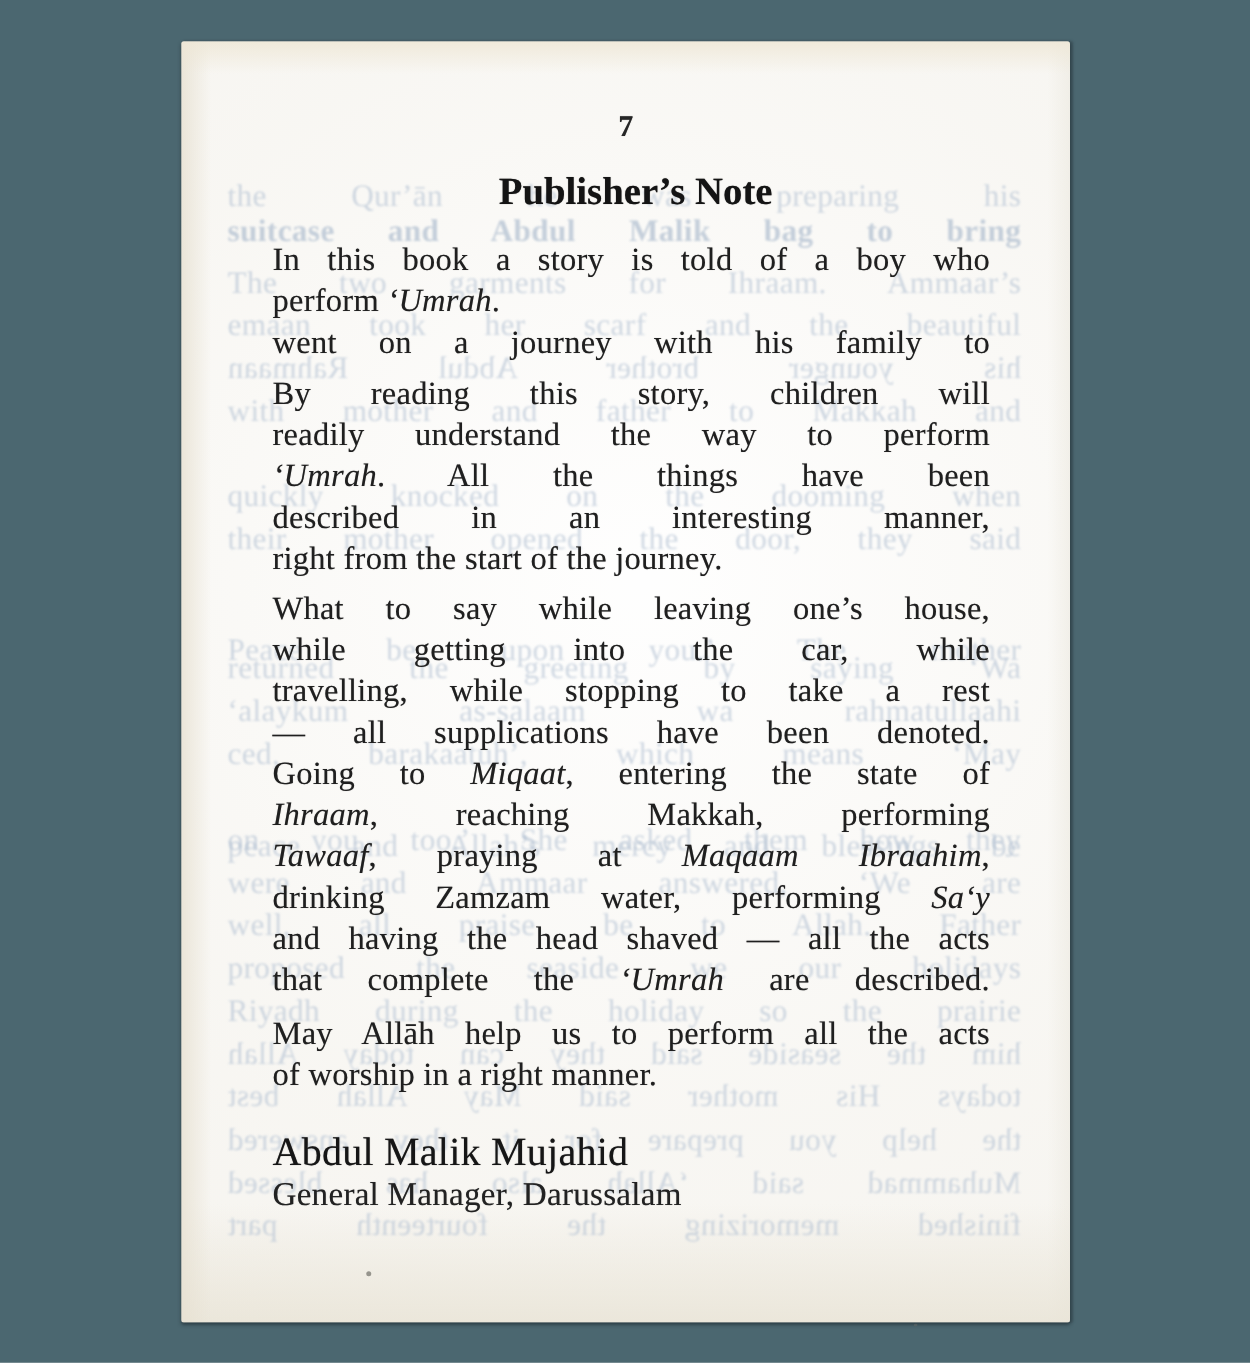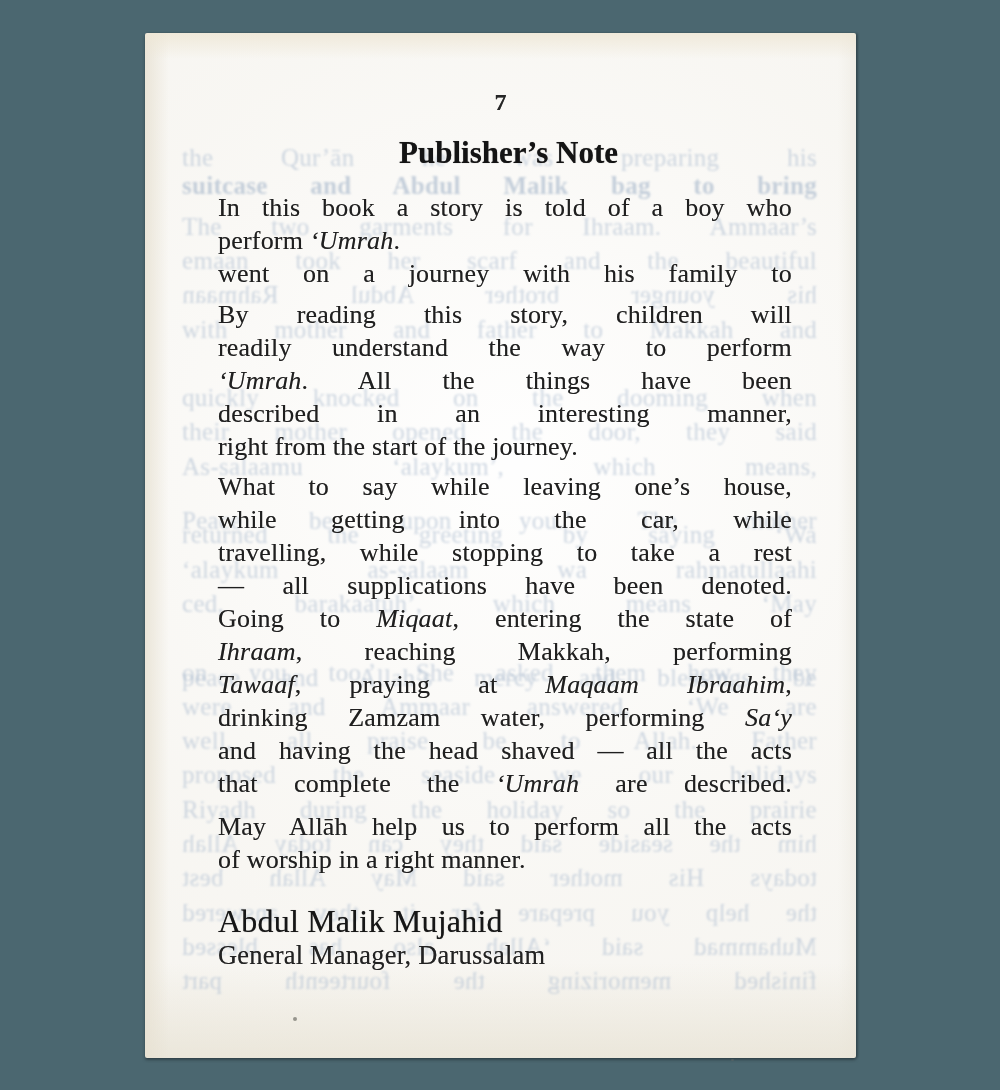--- a/index.html
+++ b/index.html
@@ -116,21 +116,20 @@
 
     <div class="ghost-layer" id="ghost-layer">
         <div class="ghost-line" style="top: 110px;">the Qur’ān he was preparing his</div>
         <div class="ghost-line gb" style="top: 138px;">suitcase and Abdul Malik bag to bring</div>
         <div class="ghost-line" style="top: 178.6px;">The two garments for Ihraam. Ammaar’s</div>
         <div class="ghost-line" style="top: 212.9px;">emaan took her scarf and the beautiful</div>
         <div class="ghost-line gf" style="top: 247.2px;">his younger brother Abdul Rahmaan</div>
         <div class="ghost-line" style="top: 281.5px;">with mother and father to Makkah and</div>
         <div class="ghost-line" style="top: 350.1px;">quickly knocked on the dooming when</div>
         <div class="ghost-line" style="top: 384.4px;">their mother opened the door, they said</div>
-        <div class="ghost-line" style="top: 418.7px;">As-salaamu ‘alaykum’, which means,</div>
         <div class="ghost-line" style="top: 473px;">Peace be upon you.’ The mother</div>
         <div class="ghost-line" style="top: 487.3px;">returned the greeting by saying ‘Wa</div>
         <div class="ghost-line" style="top: 521.6px;">‘alaykum as-salaam wa rahmatullaahi</div>
         <div class="ghost-line" style="top: 555.9px;">ced, barakaatuh’, which means ‘May</div>
         <div class="ghost-line" style="top: 590.2px; margin-top: 40px;">peace and Allah’s mercy and blessings be</div>
         <div class="ghost-line" style="top: 624.5px;">on you too.’ She asked them how they</div>
         <div class="ghost-line" style="top: 658.8px;">were and Ammaar answered, ‘We are</div>
         <div class="ghost-line" style="top: 693.1px;">well, all praise be to Allah. Father</div>
         <div class="ghost-line" style="top: 727.4px;">proposed the seaside we our holidays</div>
         <div class="ghost-line" style="top: 761.7px;">Riyadh during the holiday so the prairie</div>

